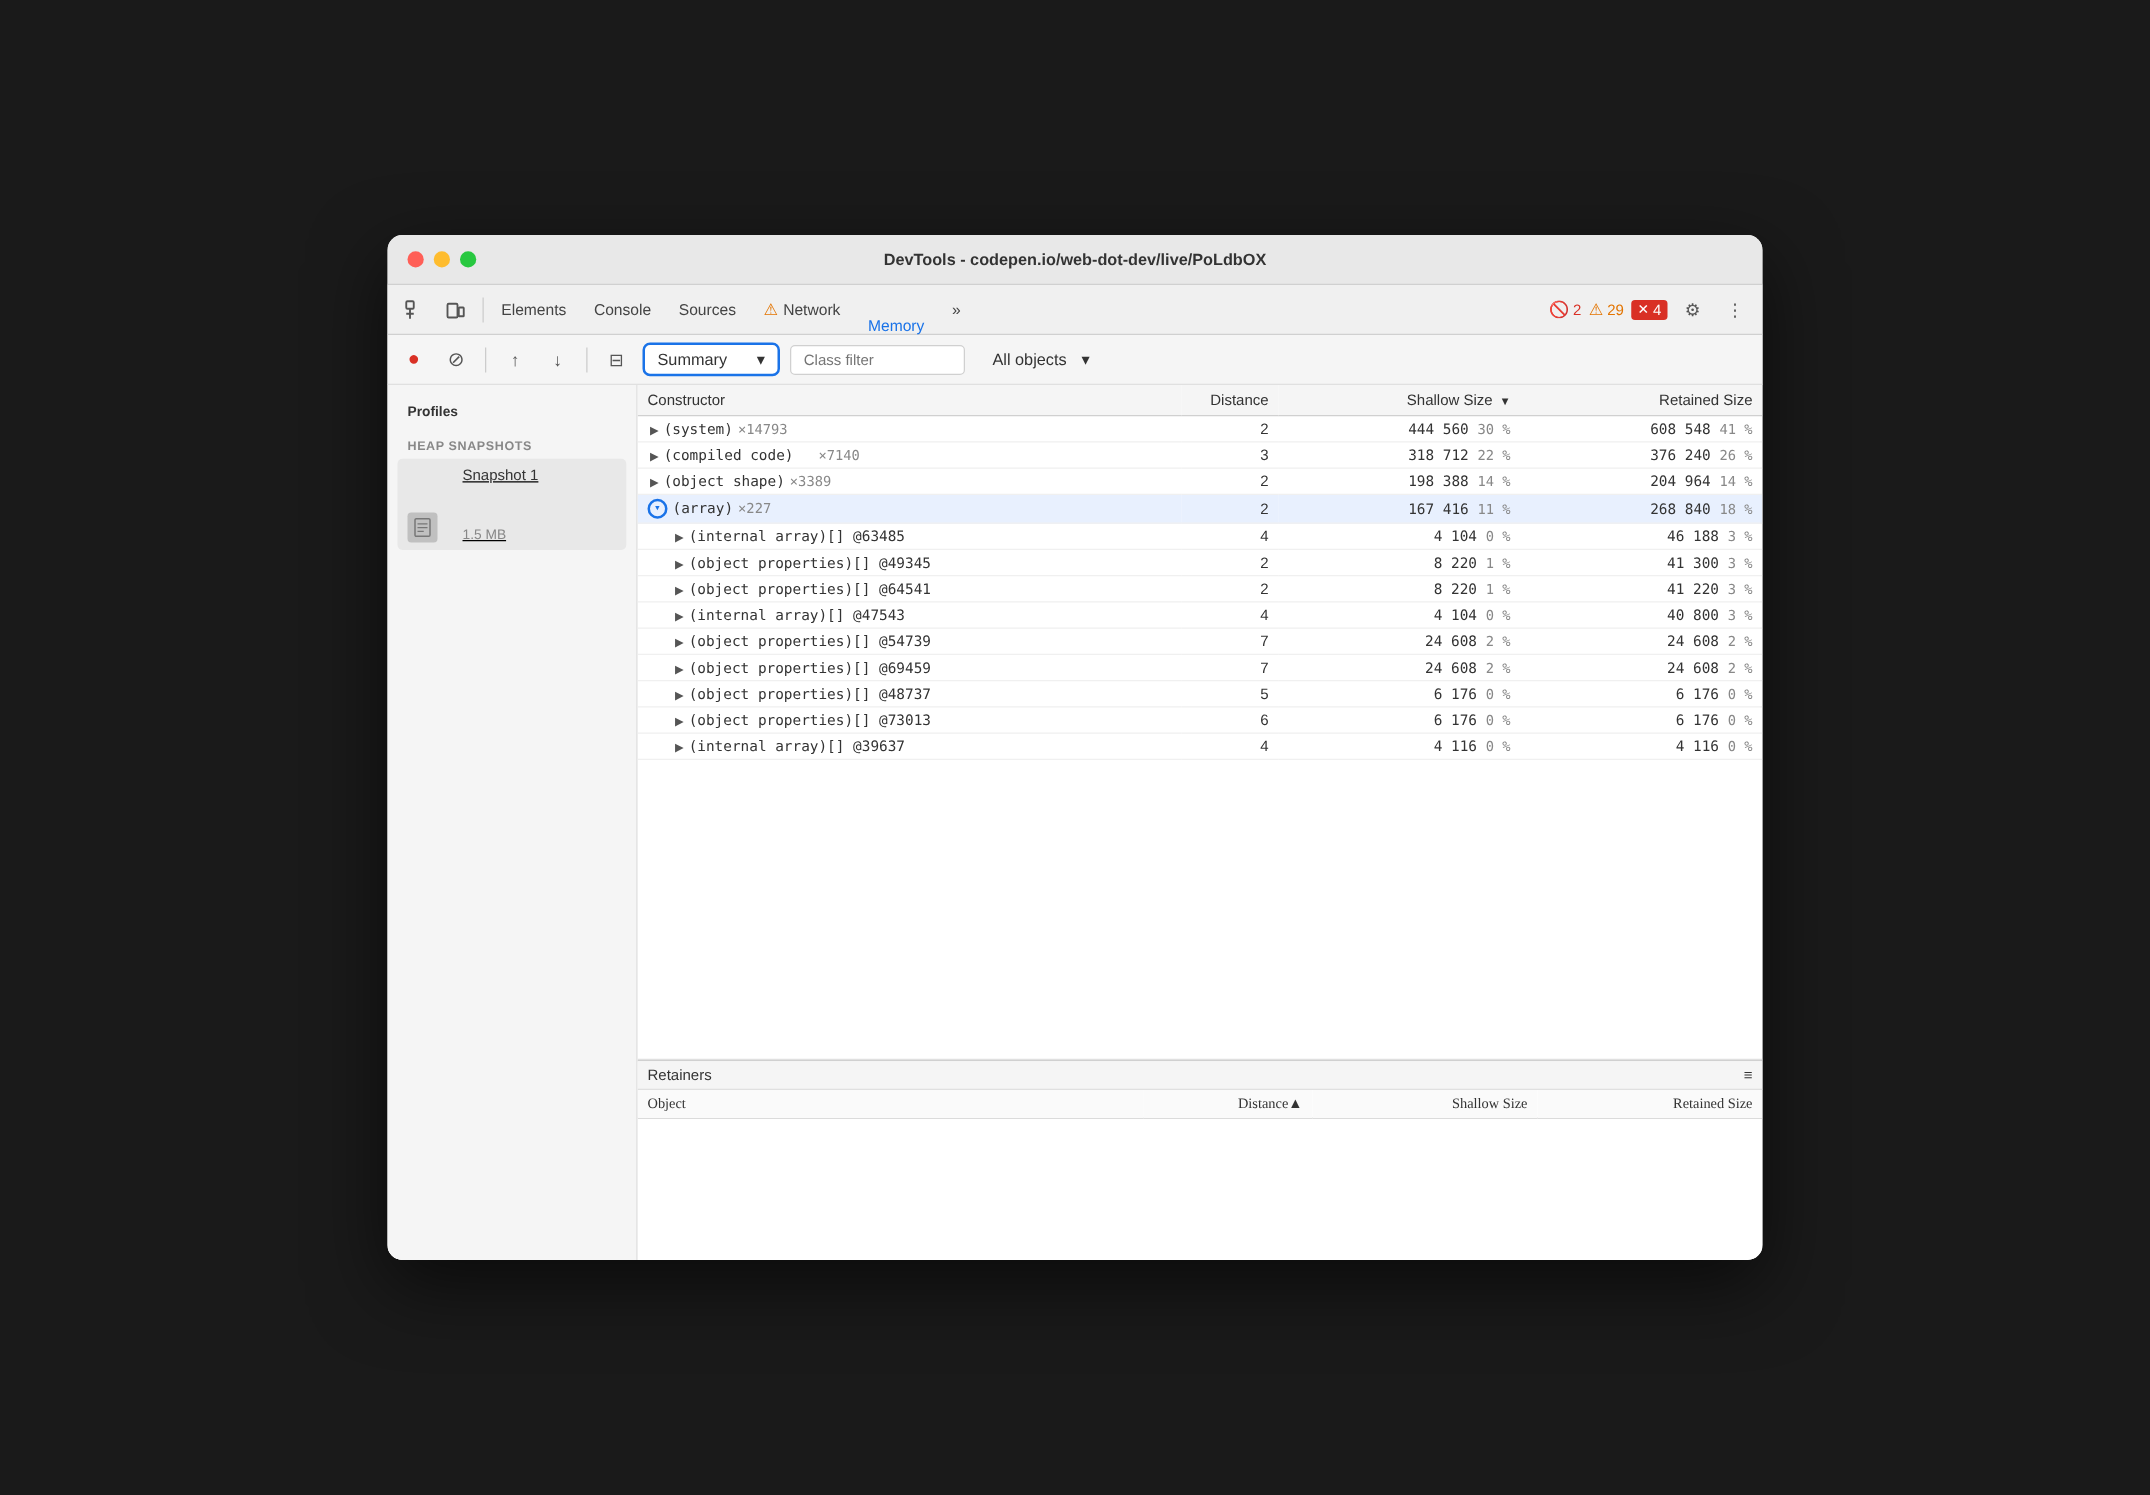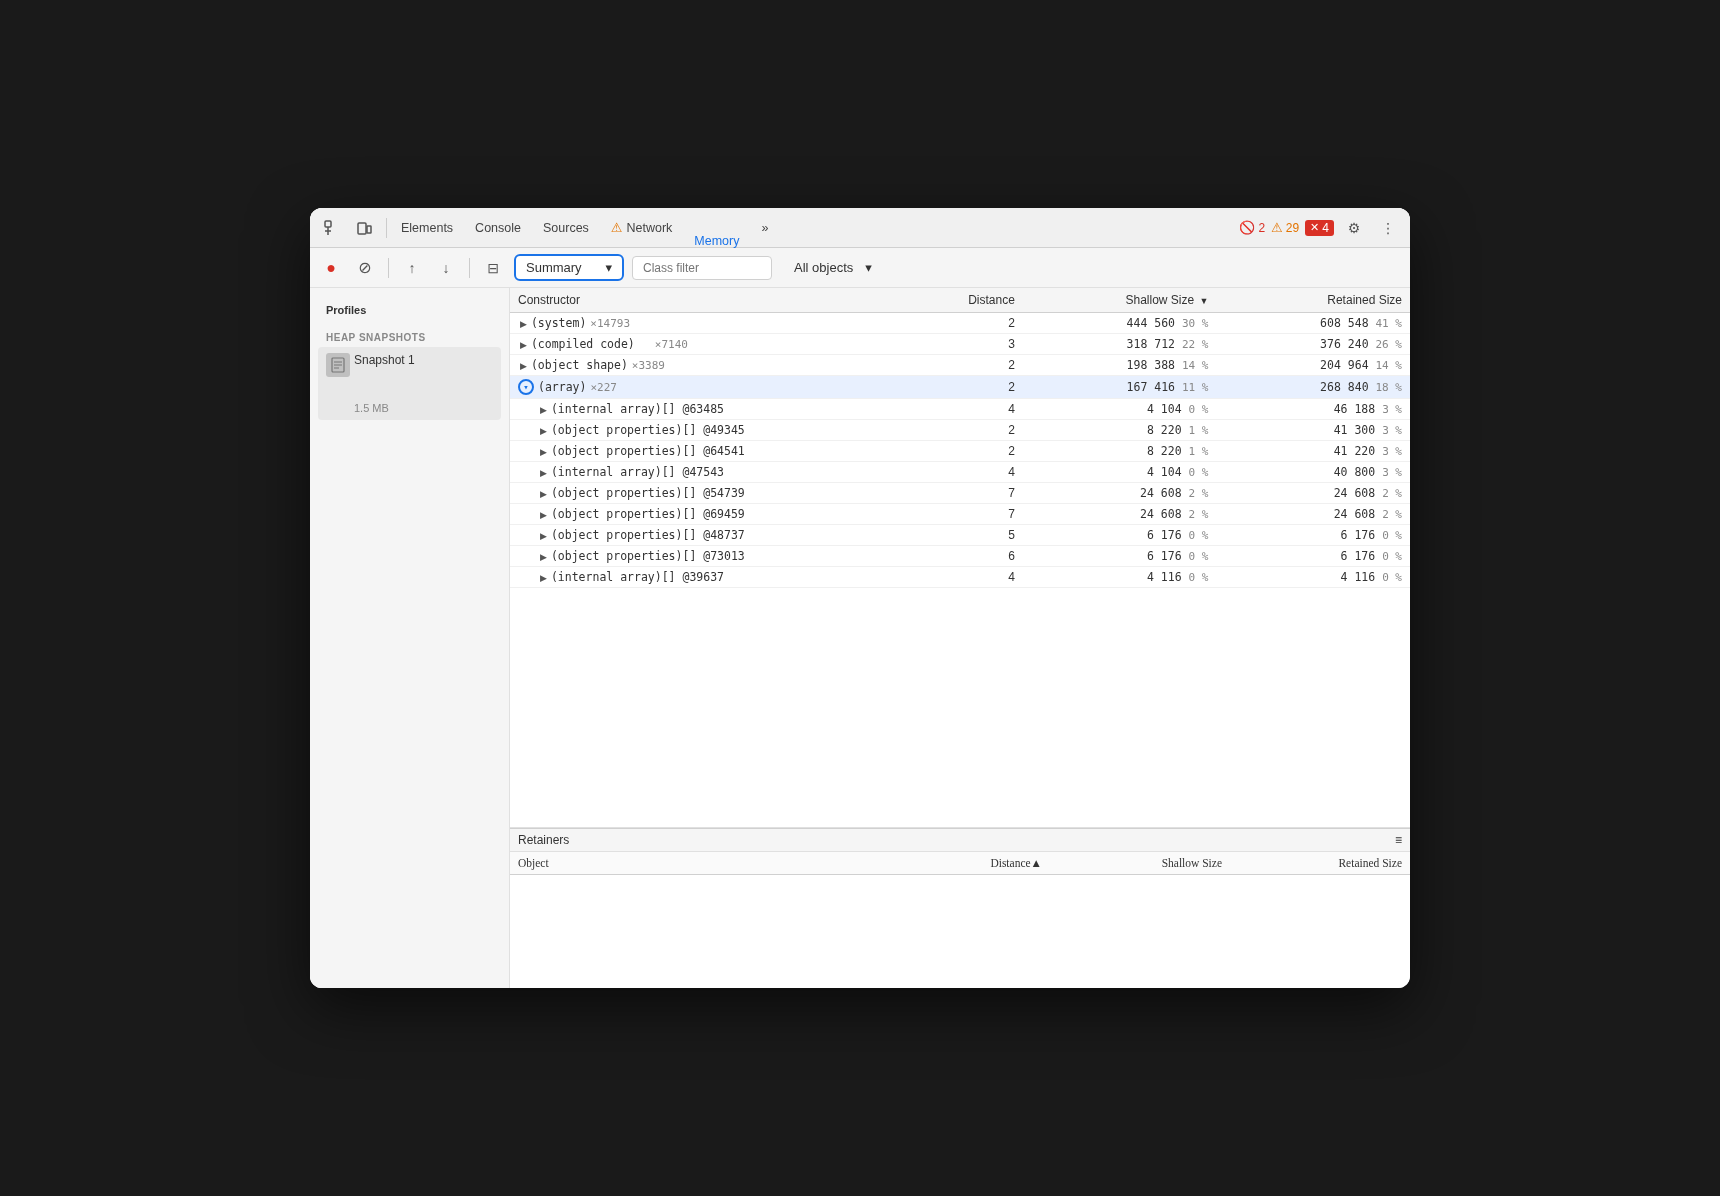--- a/index.html
+++ b/index.html
@@ -192,26 +192,27 @@
     .sidebar-subheading {
       font-size: 10px;
       font-weight: 600;
       color: #888;
       padding: 8px 8px 4px;
       text-transform: uppercase;
       letter-spacing: 0.5px;
     }
     .snapshot-item {
       display: flex;
-      align-items: flex-start;
-      gap: 4px;
+      align-items: flex-end;
+      gap: 20px;
       padding: 6px 8px;
       border-radius: 4px;
       background: #e8e8e8;
       cursor: pointer;
+      text-decoration: underline;
     }
     .snapshot-icon {
       width: 24px;
       height: 24px;
       background: #c0c0c0;
       border-radius: 3px;
       display: flex;
       align-items: center;
       justify-content: center;
       font-size: 11px;
@@ -296,20 +297,28 @@
       gap: 4px;
       margin-right: 4px;
     }
     .sort-indicator { font-size: 9px; margin-left: 2px; }
   </style>
 </head>
 <body>
 
 <div class="window">
 
+  <div class="titlebar">
+    <div class="traffic-lights">
+      <div class="traffic-light tl-red"></div>
+      <div class="traffic-light tl-yellow"></div>
+      <div class="traffic-light tl-green"></div>
+    </div>
+    <div class="window-title">DevTools - codepen.io/web-dot-dev/live/PoLdbOX</div>
+  </div>
 
   <div class="devtools-body">
 
     <div class="toolbar">
 
       <div class="nav-icons">
         <button class="icon-btn" title="Inspect">
           <svg width="16" height="16" viewBox="0 0 16 16" fill="none">
             <rect x="1" y="1" width="6" height="6" rx="1" stroke="#555" stroke-width="1.5" fill="none"></rect>
             <line x1="4" y1="7" x2="4" y2="15" stroke="#555" stroke-width="1.5"></line>

